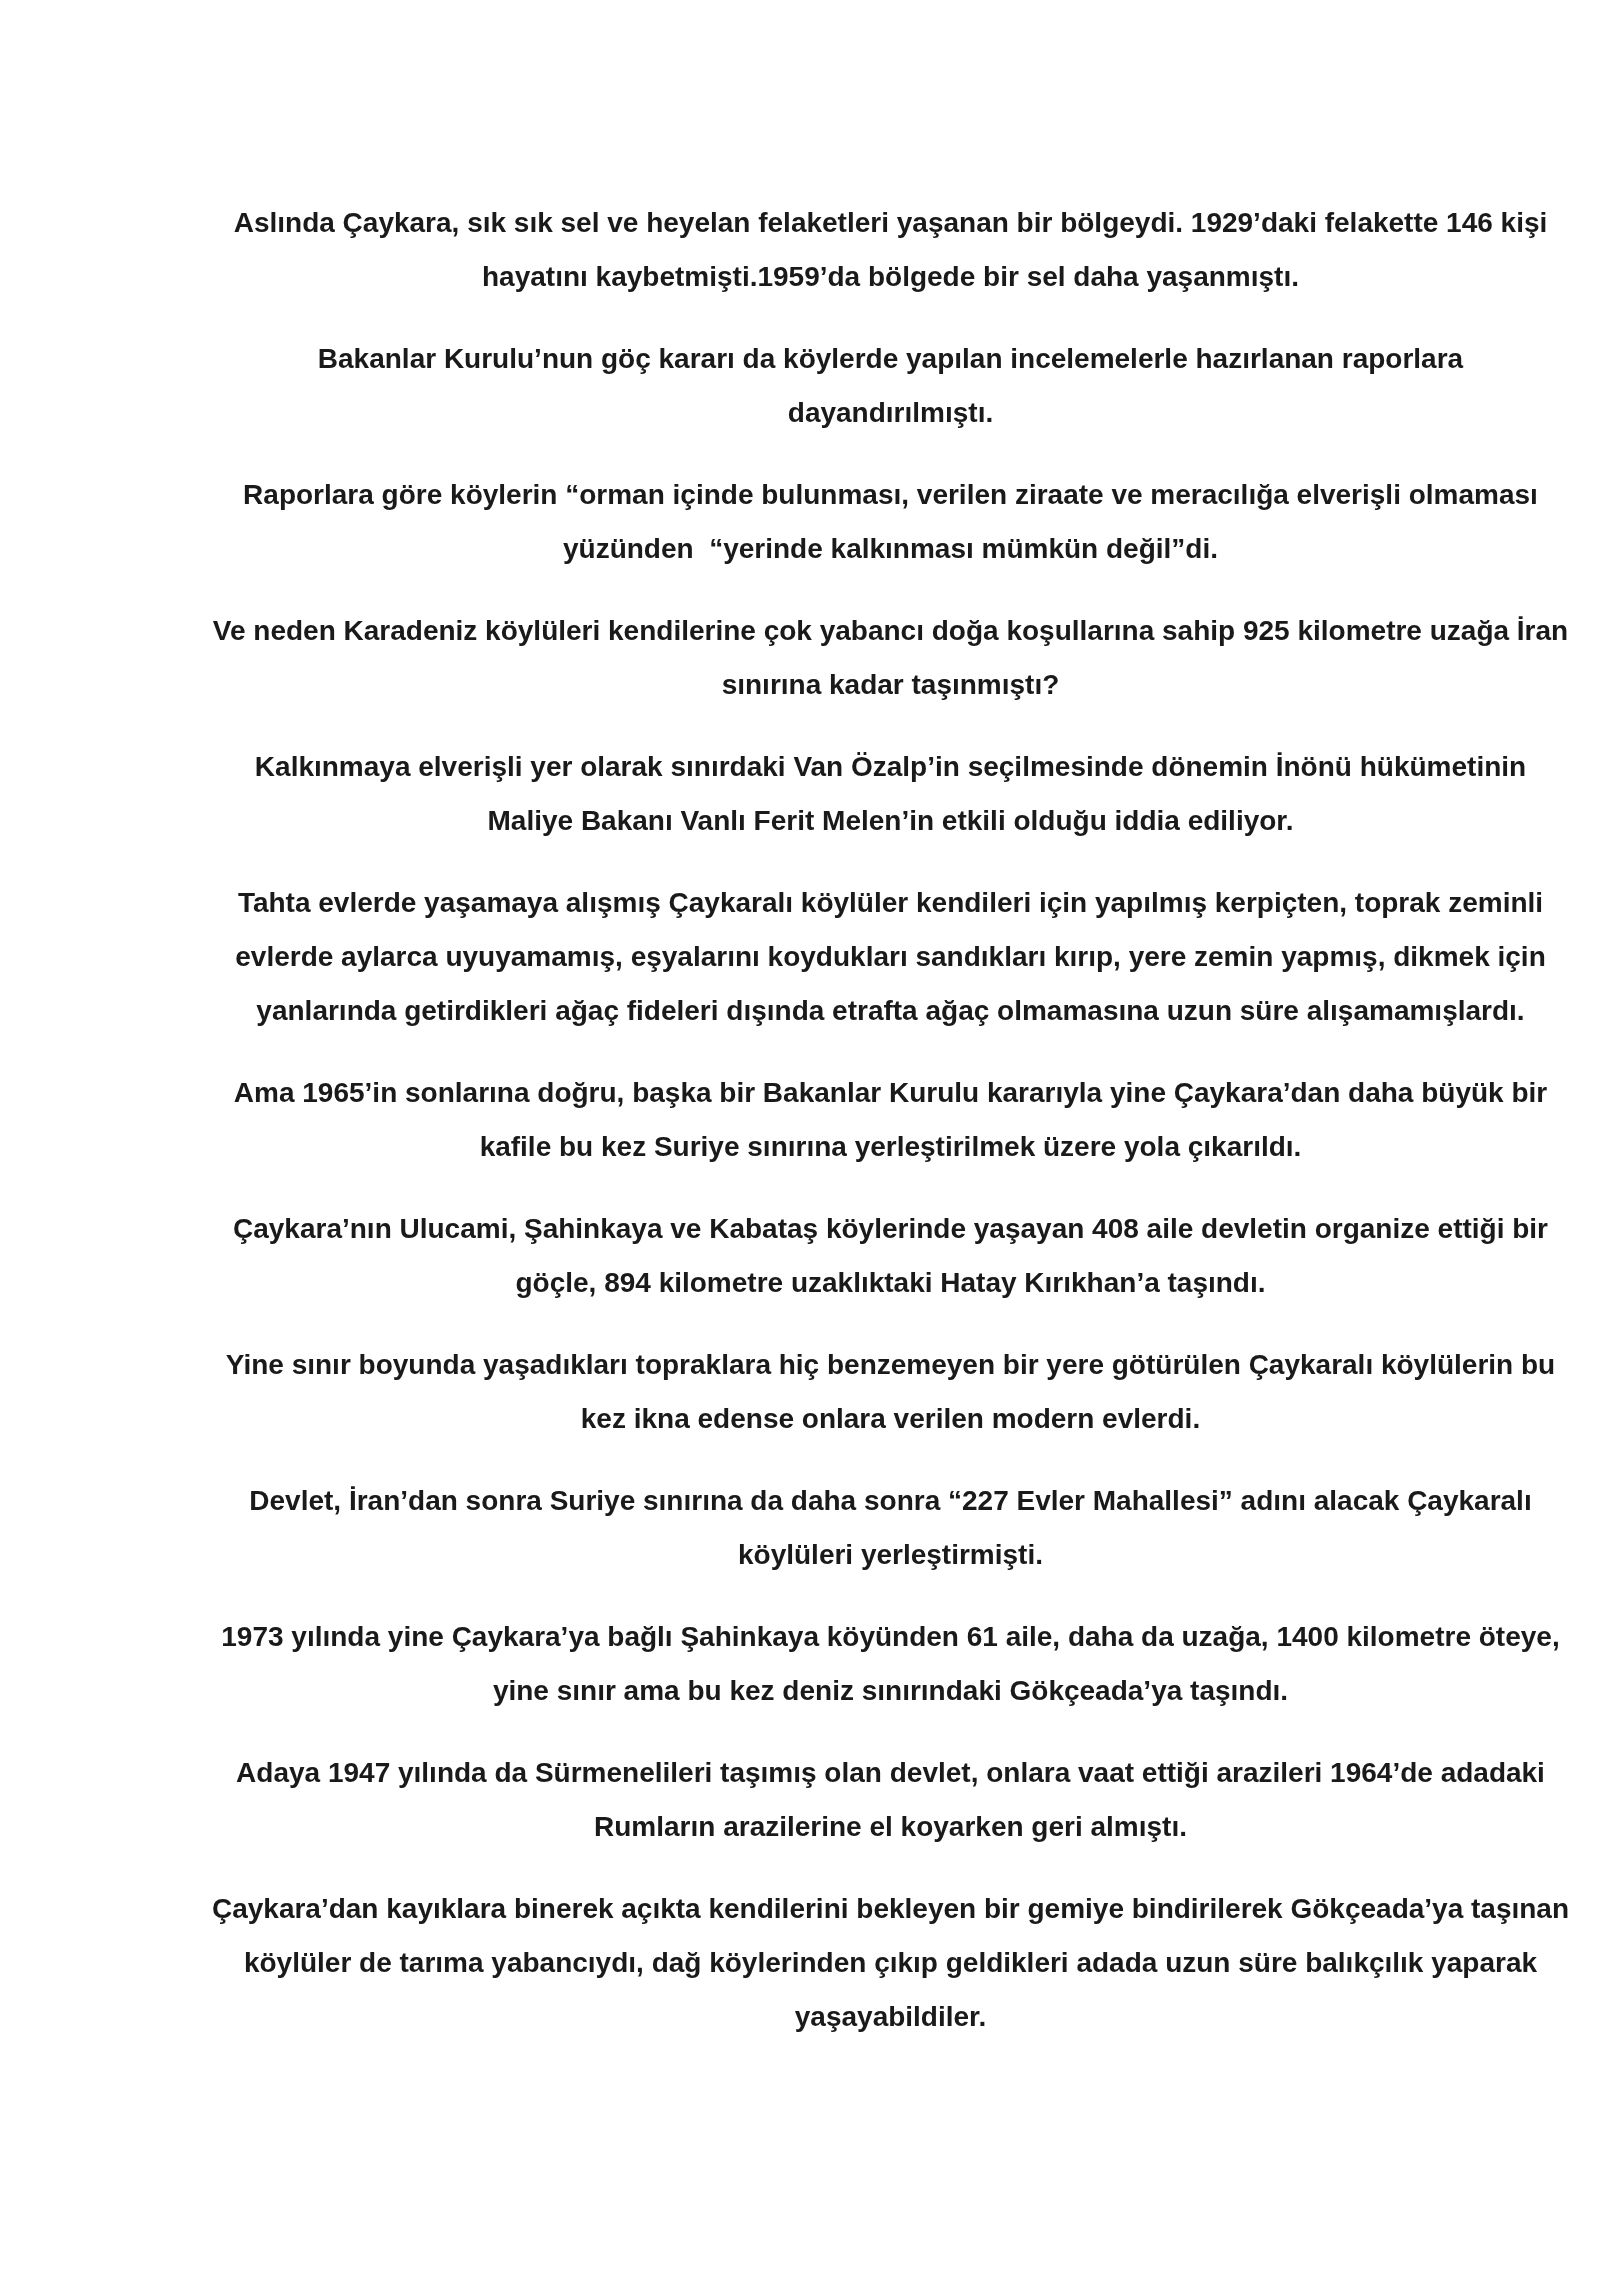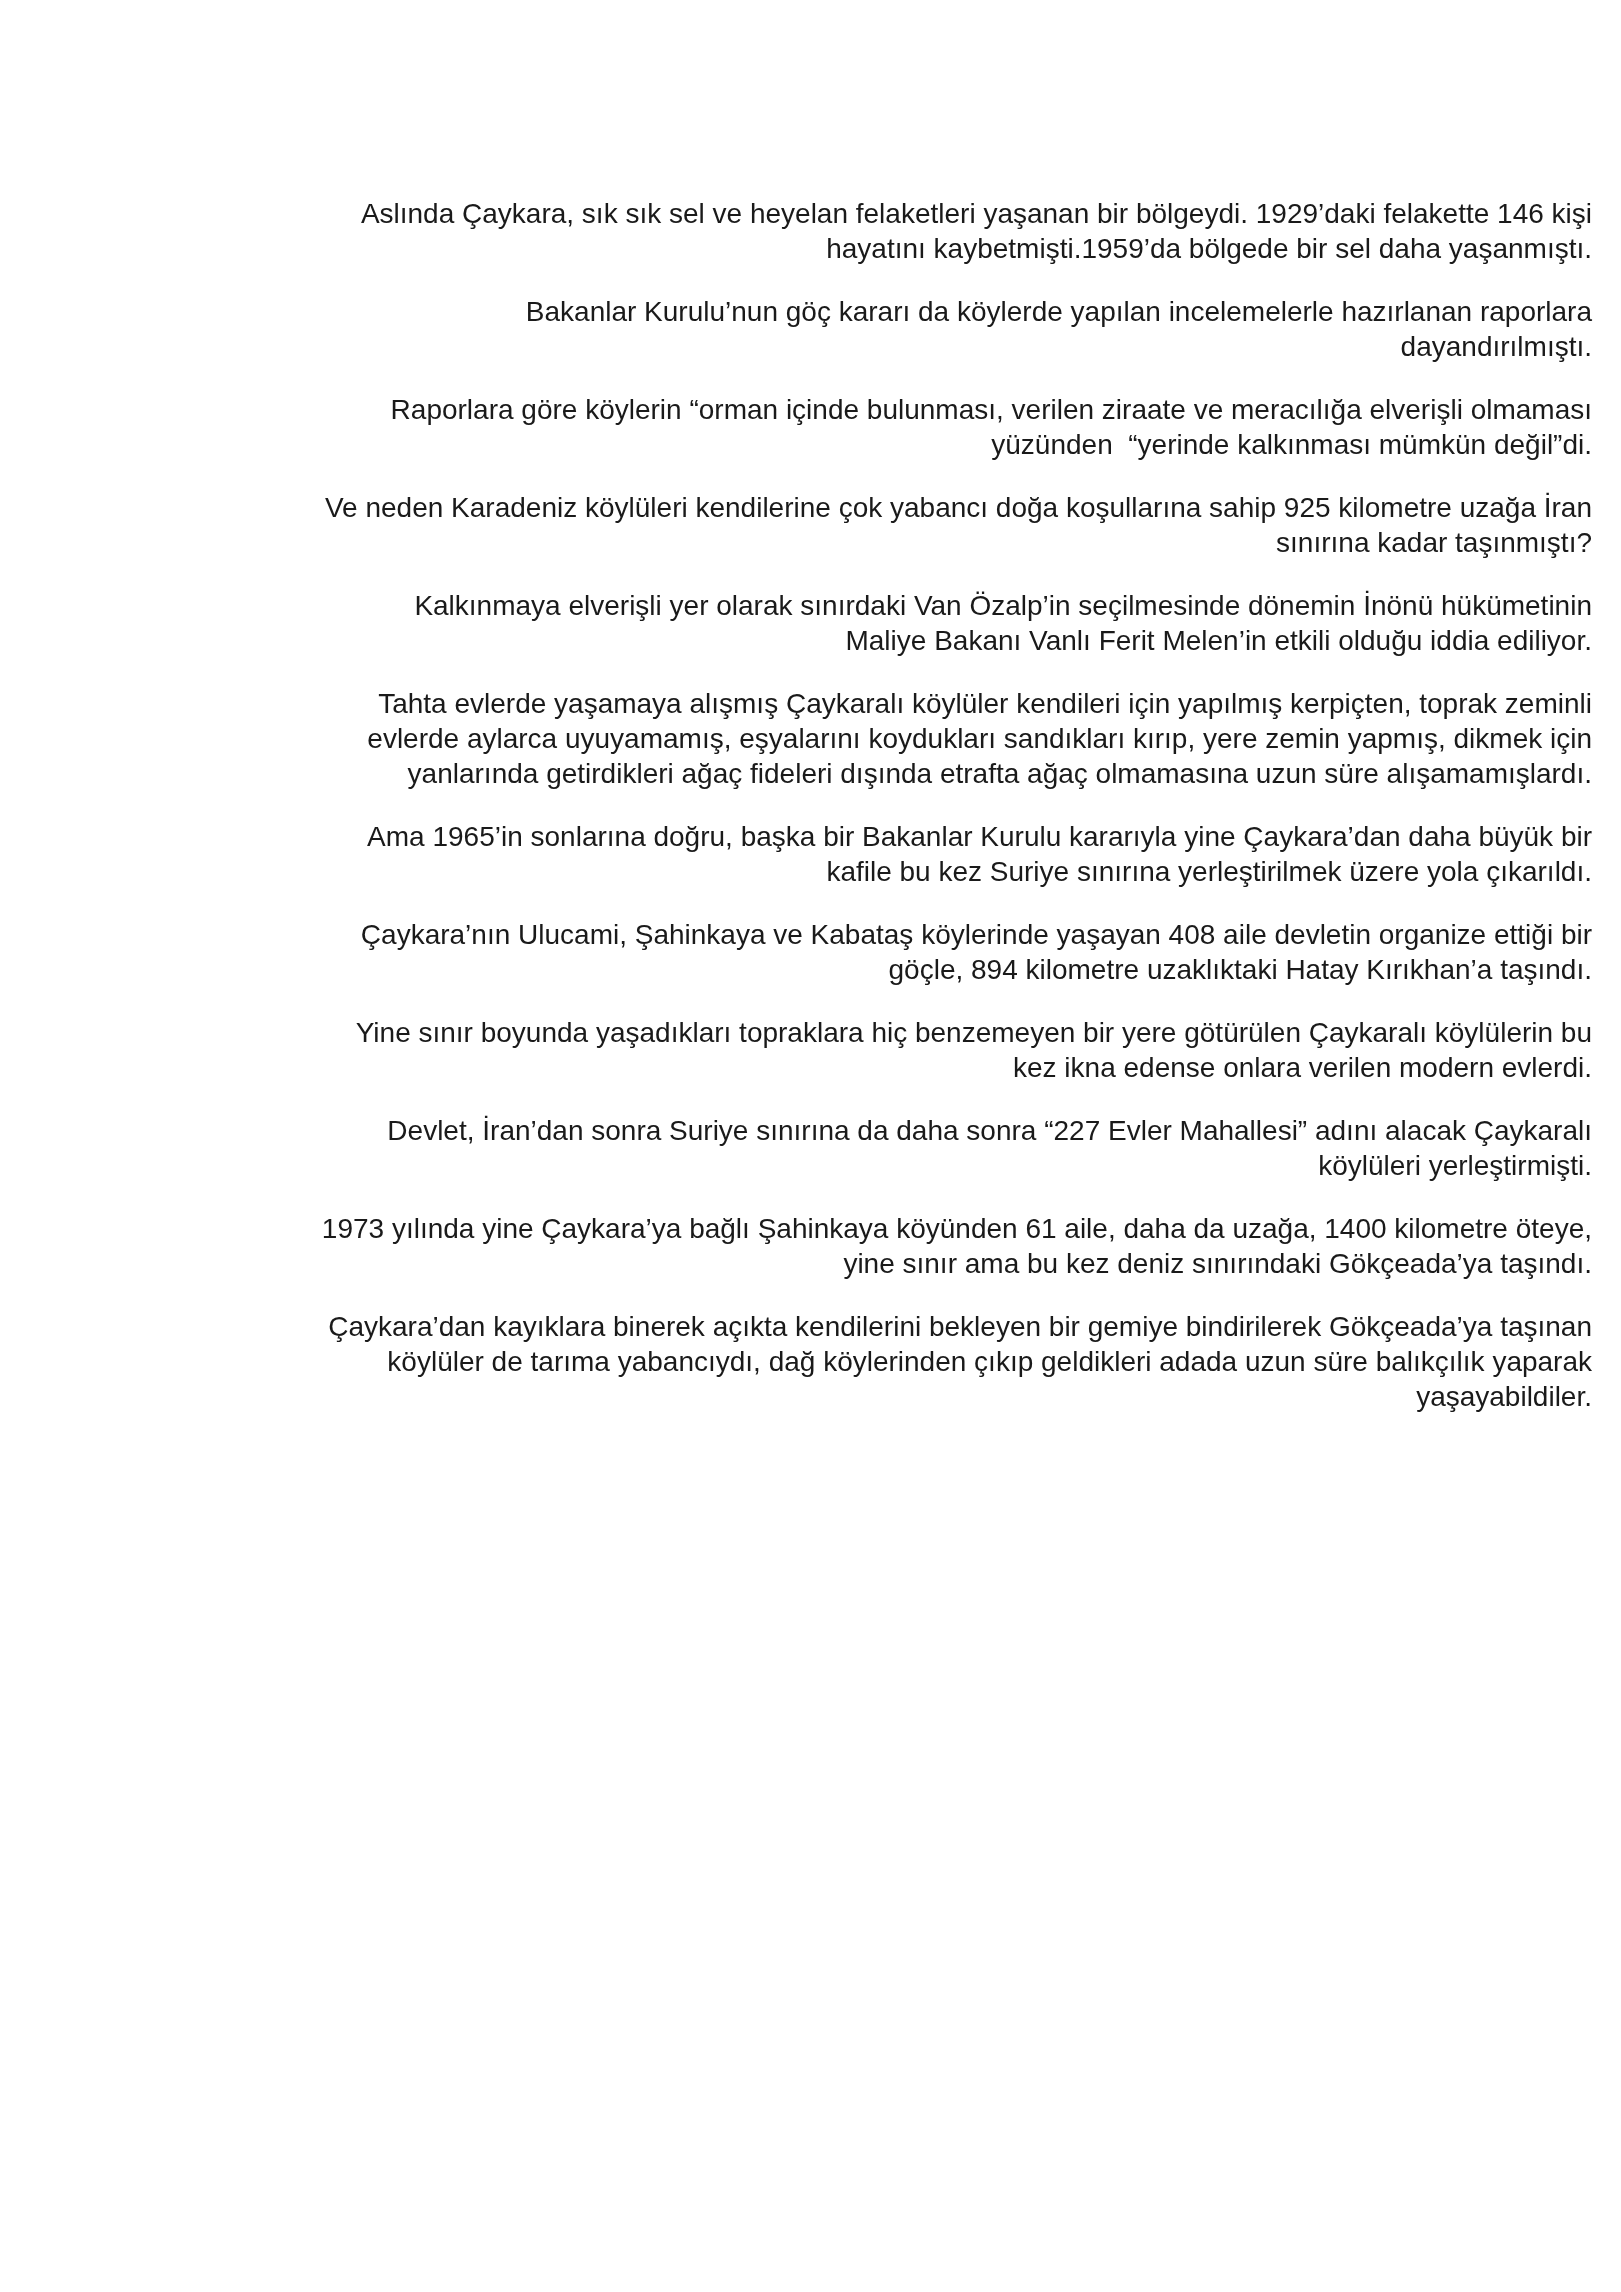--- a/index.html
+++ b/index.html
@@ -14,24 +14,24 @@
     background: var(--page-bg, #ffffff);
     overflow: hidden;
   }
   .content {
     padding: 196px 29px 0 189px;
   }
   .para {
     margin: 0 0 28px 0;
     font-family: "Liberation Sans", "DejaVu Sans", sans-serif;
     font-size: 28px;
-    line-height: 35px;
-    font-weight: 400;
+    line-height: 54px;
+    font-weight: 700;
     color: var(--text-color, #1a1a1a);
-    text-align: right;
+    text-align: center;
     white-space: pre; 
   }
 </style>
 </head>
 <body>
 
 <div class="page">
   <div class="content">
     <p class="para">Aslında Çaykara, sık sık sel ve heyelan felaketleri yaşanan bir bölgeydi. 1929’daki felakette 146 kişi
 hayatını kaybetmişti.1959’da bölgede bir sel daha yaşanmıştı.</p>
@@ -49,18 +49,20 @@
     <p class="para">Ama 1965’in sonlarına doğru, başka bir Bakanlar Kurulu kararıyla yine Çaykara’dan daha büyük bir
 kafile bu kez Suriye sınırına yerleştirilmek üzere yola çıkarıldı.</p>
     <p class="para">Çaykara’nın Ulucami, Şahinkaya ve Kabataş köylerinde yaşayan 408 aile devletin organize ettiği bir
 göçle, 894 kilometre uzaklıktaki Hatay Kırıkhan’a taşındı.</p>
     <p class="para">Yine sınır boyunda yaşadıkları topraklara hiç benzemeyen bir yere götürülen Çaykaralı köylülerin bu
 kez ikna edense onlara verilen modern evlerdi.</p>
     <p class="para">Devlet, İran’dan sonra Suriye sınırına da daha sonra “227 Evler Mahallesi” adını alacak Çaykaralı
 köylüleri yerleştirmişti.</p>
     <p class="para">1973 yılında yine Çaykara’ya bağlı Şahinkaya köyünden 61 aile, daha da uzağa, 1400 kilometre öteye,
 yine sınır ama bu kez deniz sınırındaki Gökçeada’ya taşındı.</p>
+    <p class="para">Adaya 1947 yılında da Sürmenelileri taşımış olan devlet, onlara vaat ettiği arazileri 1964’de adadaki
+Rumların arazilerine el koyarken geri almıştı.</p>
     <p class="para">Çaykara’dan kayıklara binerek açıkta kendilerini bekleyen bir gemiye bindirilerek Gökçeada’ya taşınan
 köylüler de tarıma yabancıydı, dağ köylerinden çıkıp geldikleri adada uzun süre balıkçılık yaparak
 yaşayabildiler.</p>
   </div>
 </div>
 
 
 </body></html>

